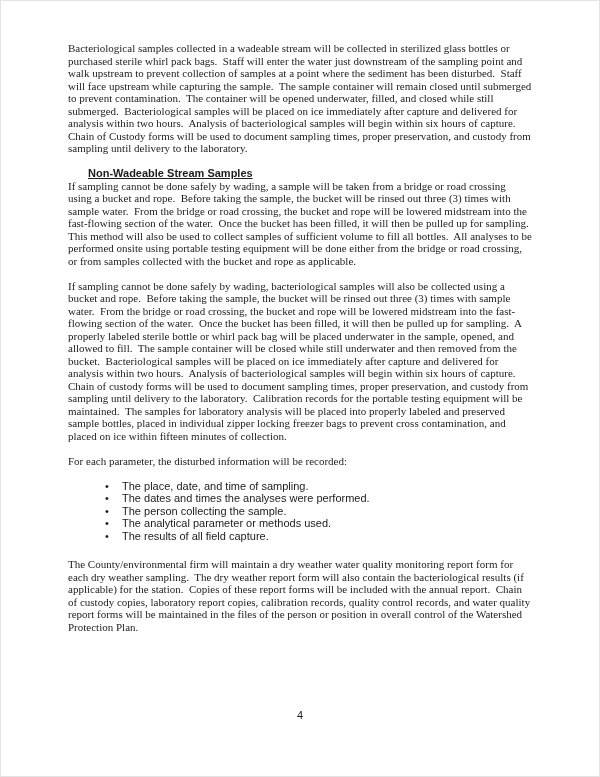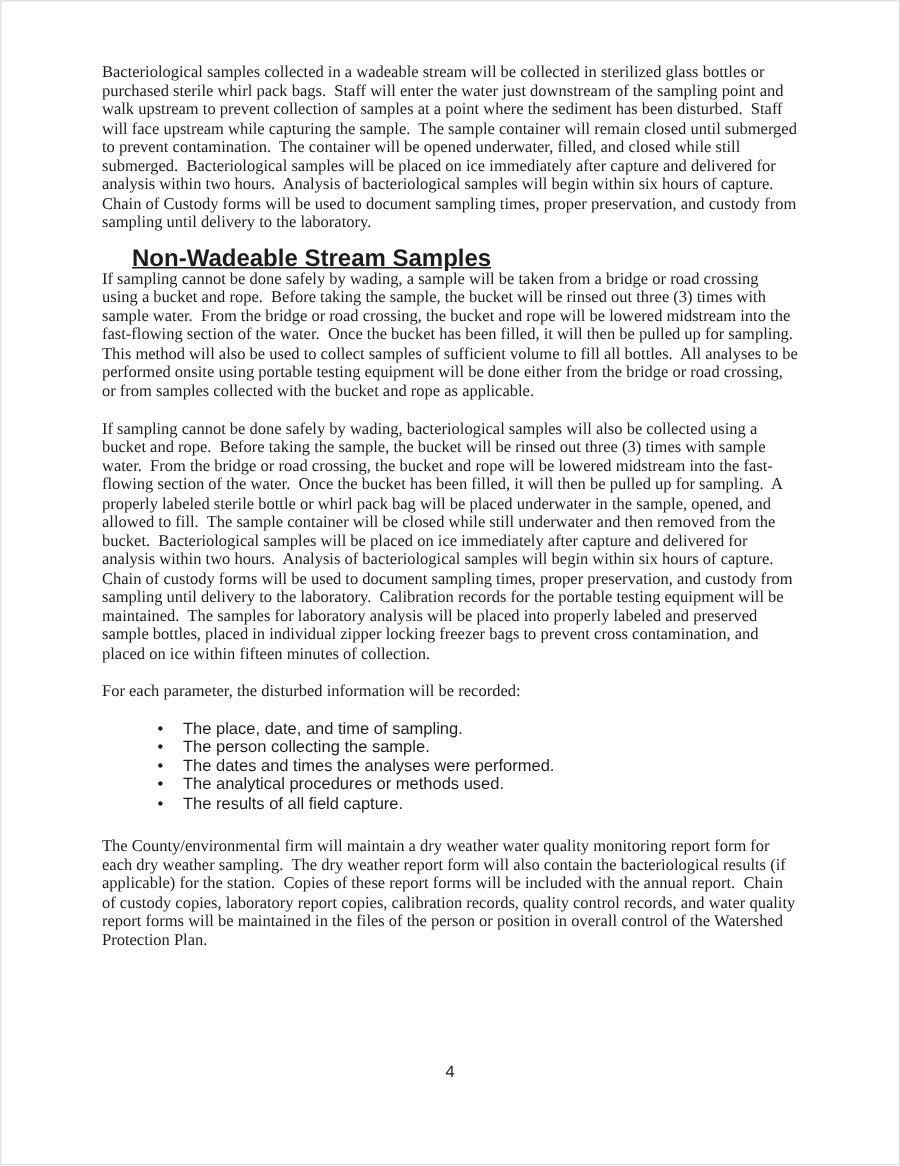--- a/index.html
+++ b/index.html
@@ -22,21 +22,21 @@
     color: #1c1c1c;
   }
   .para {
     margin: 0 0 12.5px 0;
     white-space: pre-wrap;
     width: 464px;
     font-family: Liberation Serif, serif;
   }
   .heading {
     margin: 0;
-    font-size: 16px;
+    font-size: 11px;
     line-height: 12.5px;
     font-weight: bold;
     text-decoration: underline;
     color: #1c1c1c;
     padding-left: 20px;
   }
   .bullets {
     margin: 0 0 16px 0;
     padding: 0;
     list-style: none;
@@ -72,23 +72,23 @@
 
   <p class="para">If sampling cannot be done safely by wading, a sample will be taken from a bridge or road crossing using a bucket and rope.  Before taking the sample, the bucket will be rinsed out three (3) times with sample water.  From the bridge or road crossing, the bucket and rope will be lowered midstream into the fast-flowing section of the water.  Once the bucket has been filled, it will then be pulled up for sampling.  This method will also be used to collect samples of sufficient volume to fill all bottles.  All analyses to be performed onsite using portable testing equipment will be done either from the bridge or road crossing, or from samples collected with the bucket and rope as applicable.</p>
 
   <p class="para">If sampling cannot be done safely by wading, bacteriological samples will also be collected using a bucket and rope.  Before taking the sample, the bucket will be rinsed out three (3) times with sample water.  From the bridge or road crossing, the bucket and rope will be lowered midstream into the fast-flowing section of the water.  Once the bucket has been filled, it will then be pulled up for sampling.  A properly labeled sterile bottle or whirl pack bag will be placed underwater in the sample, opened, and allowed to fill.  The sample container will be closed while still underwater and then removed from the bucket.  Bacteriological samples will be placed on ice immediately after capture and delivered for analysis within two hours.  Analysis of bacteriological samples will begin within six hours of capture.  Chain of custody forms will be used to document sampling times, proper preservation, and custody from sampling until delivery to the laboratory.  Calibration records for the portable testing equipment will be maintained.  The samples for laboratory analysis will be placed into properly labeled and preserved sample bottles, placed in individual zipper locking freezer bags to prevent cross contamination, and placed on ice within fifteen minutes of collection.</p>
 
 
   <p class="para">For each parameter, the disturbed information will be recorded:</p>
 
   <ul class="bullets">
     <li>The place, date, and time of sampling.</li>
+    <li>The dates and times the analyses were performed.</li>
     <li>The person collecting the sample.</li>
-    <li>The dates and times the analyses were performed.</li>
-    <li>The analytical procedures or methods used.</li>
+    <li>The analytical parameter or methods used.</li>
     <li>The results of all field capture.</li>
   </ul>
 
   <p class="para">The County/environmental firm will maintain a dry weather water quality monitoring report form for each dry weather sampling.  The dry weather report form will also contain the bacteriological results (if applicable) for the station.  Copies of these report forms will be included with the annual report.  Chain of custody copies, laboratory report copies, calibration records, quality control records, and water quality report forms will be maintained in the files of the person or position in overall control of the Watershed Protection Plan.</p>
 
   <div class="page-number">4</div>
 
 </div>
 
 </body></html>

